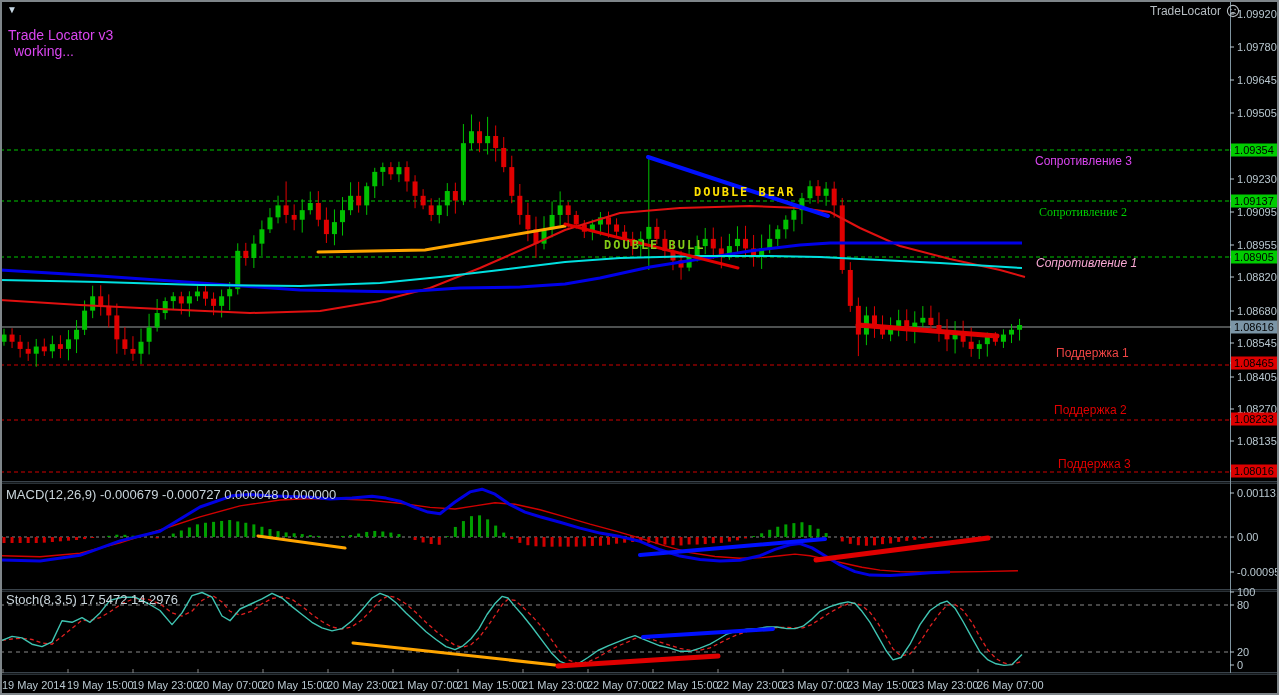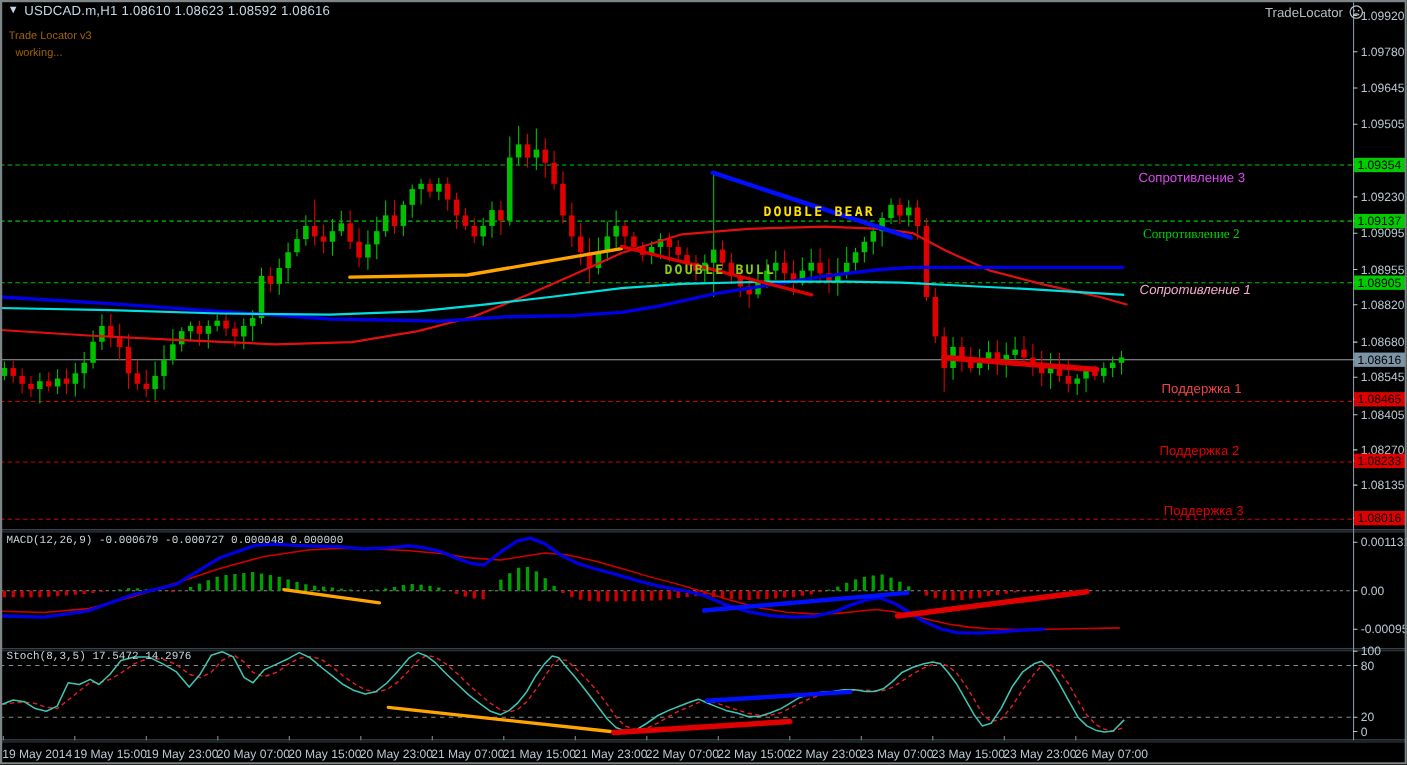--- a/index.html
+++ b/index.html
@@ -1,23 +1,23 @@
 <!DOCTYPE html>
 <html><head>
 <meta charset="utf-8">
 <style>
   html,body{margin:0;padding:0;background:#2a2a2a;}
   .window{position:relative;width:1279px;height:695px;background:#000;
     font-family:"Liberation Sans",sans-serif;overflow:hidden;}
   .abs{position:absolute;white-space:nowrap;}
   .title{color:#c5d6e2;font-size:12px;letter-spacing:.2px;}
   .tri{color:#c5d6e2;font-size:10px;}
-  .watermark{color:#a16207;font-size:10px;}
+  .watermark{color:#d946ef;font-size:14px;}
   .brand{color:#b6bdc2;font-size:12px;display:flex;align-items:center;gap:5px;}
-  .indlabel{color:#c8d4da;font-size:10px;font-family:Liberation Mono, monospace;}
+  .indlabel{color:#c8d4da;font-size:13px;}
   .chart-label{font-size:12px;}
   .chart-label.mono{font-family:"DejaVu Sans Mono",monospace;font-weight:bold;
     font-size:12px;letter-spacing:2px;text-align:center;}
   svg text{font-family:"Liberation Sans",sans-serif;}
 </style>
 </head>
 <body>
 
 <div class="window">
 
@@ -511,21 +511,20 @@
       <line x1="848" y1="669" x2="848" y2="673" stroke="#888" stroke-width="1"></line>
       <text x="847" y="689" font-size="11" fill="#b9c8d0">23 May 15:00</text>
       <line x1="913" y1="669" x2="913" y2="673" stroke="#888" stroke-width="1"></line>
       <text x="912" y="689" font-size="11" fill="#b9c8d0">23 May 23:00</text>
       <line x1="978" y1="669" x2="978" y2="673" stroke="#888" stroke-width="1"></line>
       <text x="977" y="689" font-size="11" fill="#b9c8d0">26 May 07:00</text>
       <rect x="1" y="1" width="1277" height="693" fill="none" stroke="#7e8589" stroke-width="2"></rect>
     </svg>
 
   <span class="abs tri" style="left:7px;top:4px">▼</span>
-  <span class="abs title" style="left:22px;top:3px">USDCAD.m,H1   1.08610 1.08623 1.08592 1.08616</span>
 
   <div class="abs watermark" style="left:8px;top:27px">Trade Locator v3</div>
   <div class="abs watermark" style="left:14px;top:43px">working...</div>
 
   <div class="abs brand" style="left:1150px;top:4px">
     <span>TradeLocator</span>
     <svg width="14" height="14" viewBox="0 0 14 14">
       <circle cx="7" cy="7" r="5.6" fill="none" stroke="#b6bdc2" stroke-width="1.1"></circle>
       <circle cx="4.9" cy="5.6" r="0.8" fill="#b6bdc2"></circle>
       <circle cx="9.1" cy="5.6" r="0.8" fill="#b6bdc2"></circle>

